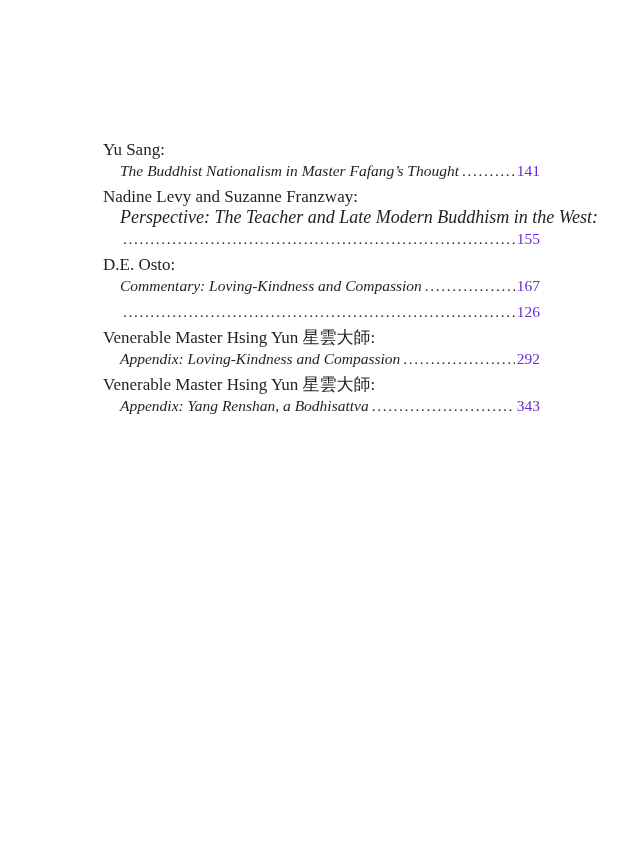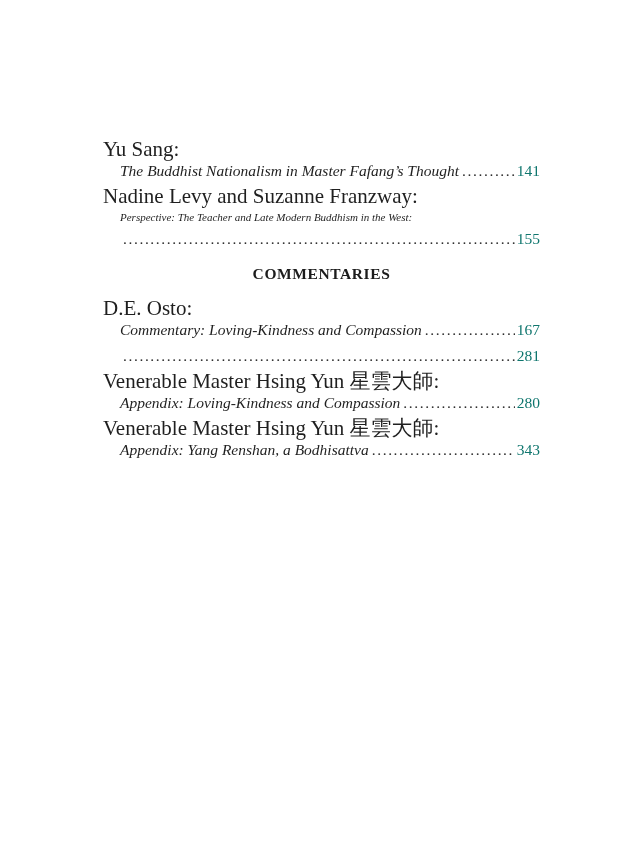--- a/index.html
+++ b/index.html
@@ -28,27 +28,27 @@
     line-height: 21px;
     text-align: center;
     letter-spacing: 0.6px;
     margin: 14px 0 14px 0;
     color: #1c1c1c;
   }
   .entry {
     margin: 0 0 5px 0;
   }
   .author {
-    font-size: 21px;
+    font-size: 17px;
     line-height: 21px;
     white-space: nowrap;
   }
   .title-wrap-line {
     font-style: italic;
-    font-size: 11px;
+    font-size: 18px;
     line-height: 21px;
     padding-left: 17px;
     white-space: nowrap;
   }
   .toc-line {
     display: flex;
     align-items: baseline;
     padding-left: 17px;
     font-size: 15.5px;
     line-height: 21px;
@@ -65,21 +65,21 @@
     font-style: normal;
     letter-spacing: 1.6px;
     margin: 0 2px 0 3px;
     color: #2e2e2e;
     min-width: 8px;
   }
   .page-num {
     font-style: normal;
     flex: 0 0 auto;
     white-space: nowrap;
-    color: #0f766e;
+    color: #6d28d9;
   }
 </style>
 </head>
 <body>
 
 <div class="page">
 
   <div class="toc-section">
 
     <div class="entry">
@@ -96,48 +96,47 @@
       <div class="title-wrap-line">Perspective: The Teacher and Late Modern Buddhism in the West:</div>
       <div class="toc-line">
         <span class="leader">........................................................................................................................................</span>
         <span class="page-num">155</span>
       </div>
     </div>
 
   </div>
 
   <div class="toc-section">
-    <div class="section-heading">COMMENTARIES</div>
 
     <div class="entry">
       <div class="author">D.E. Osto:</div>
       <div class="toc-line">
         <span class="toc-title">Commentary: Loving-Kindness and Compassion</span>
         <span class="leader">........................................................................................................................................</span>
         <span class="page-num">167</span>
       </div>
     </div>
 
     <div class="entry">
       <div class="toc-line">
         <span class="leader">........................................................................................................................................</span>
-        <span class="page-num">281</span>
+        <span class="page-num">126</span>
       </div>
     </div>
 
   </div>
 
   <div class="toc-section">
 
     <div class="entry">
       <div class="author">Venerable Master Hsing Yun 星雲大師:</div>
       <div class="toc-line">
         <span class="toc-title">Appendix: Loving-Kindness and Compassion</span>
         <span class="leader">........................................................................................................................................</span>
-        <span class="page-num">280</span>
+        <span class="page-num">292</span>
       </div>
     </div>
 
     <div class="entry">
       <div class="author">Venerable Master Hsing Yun 星雲大師:</div>
       <div class="toc-line">
         <span class="toc-title">Appendix: Yang Renshan, a Bodhisattva</span>
         <span class="leader">........................................................................................................................................</span>
         <span class="page-num">343</span>
       </div>

